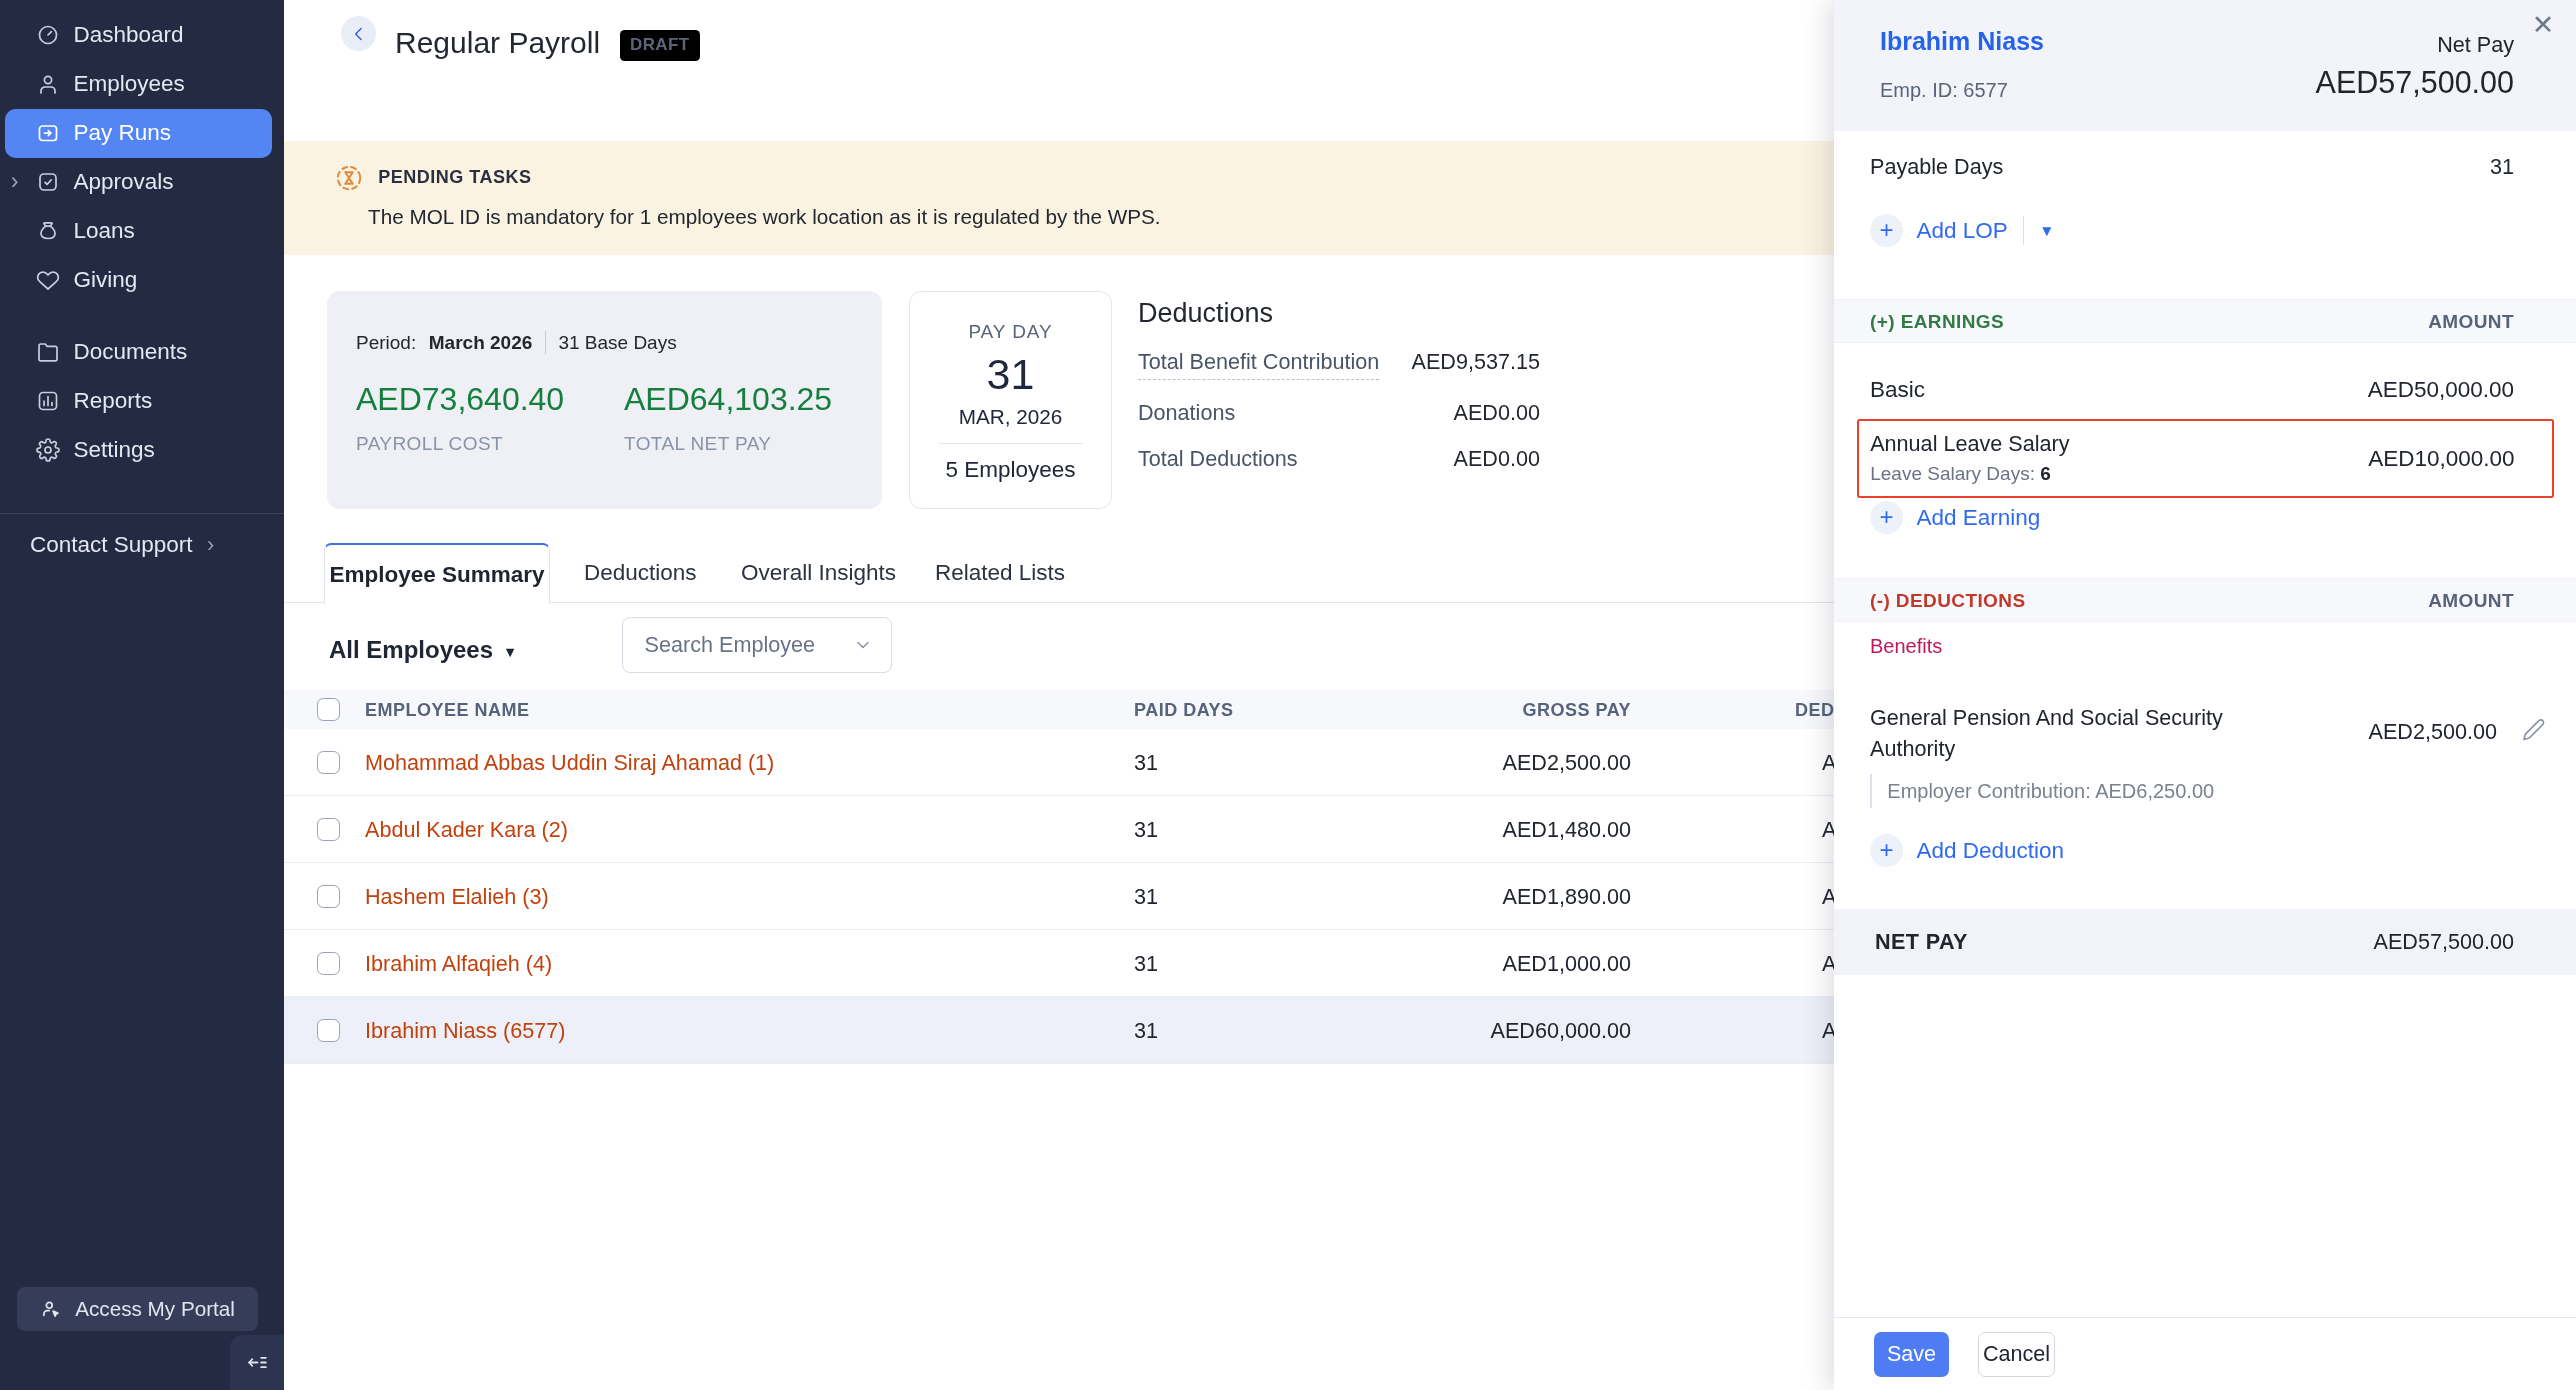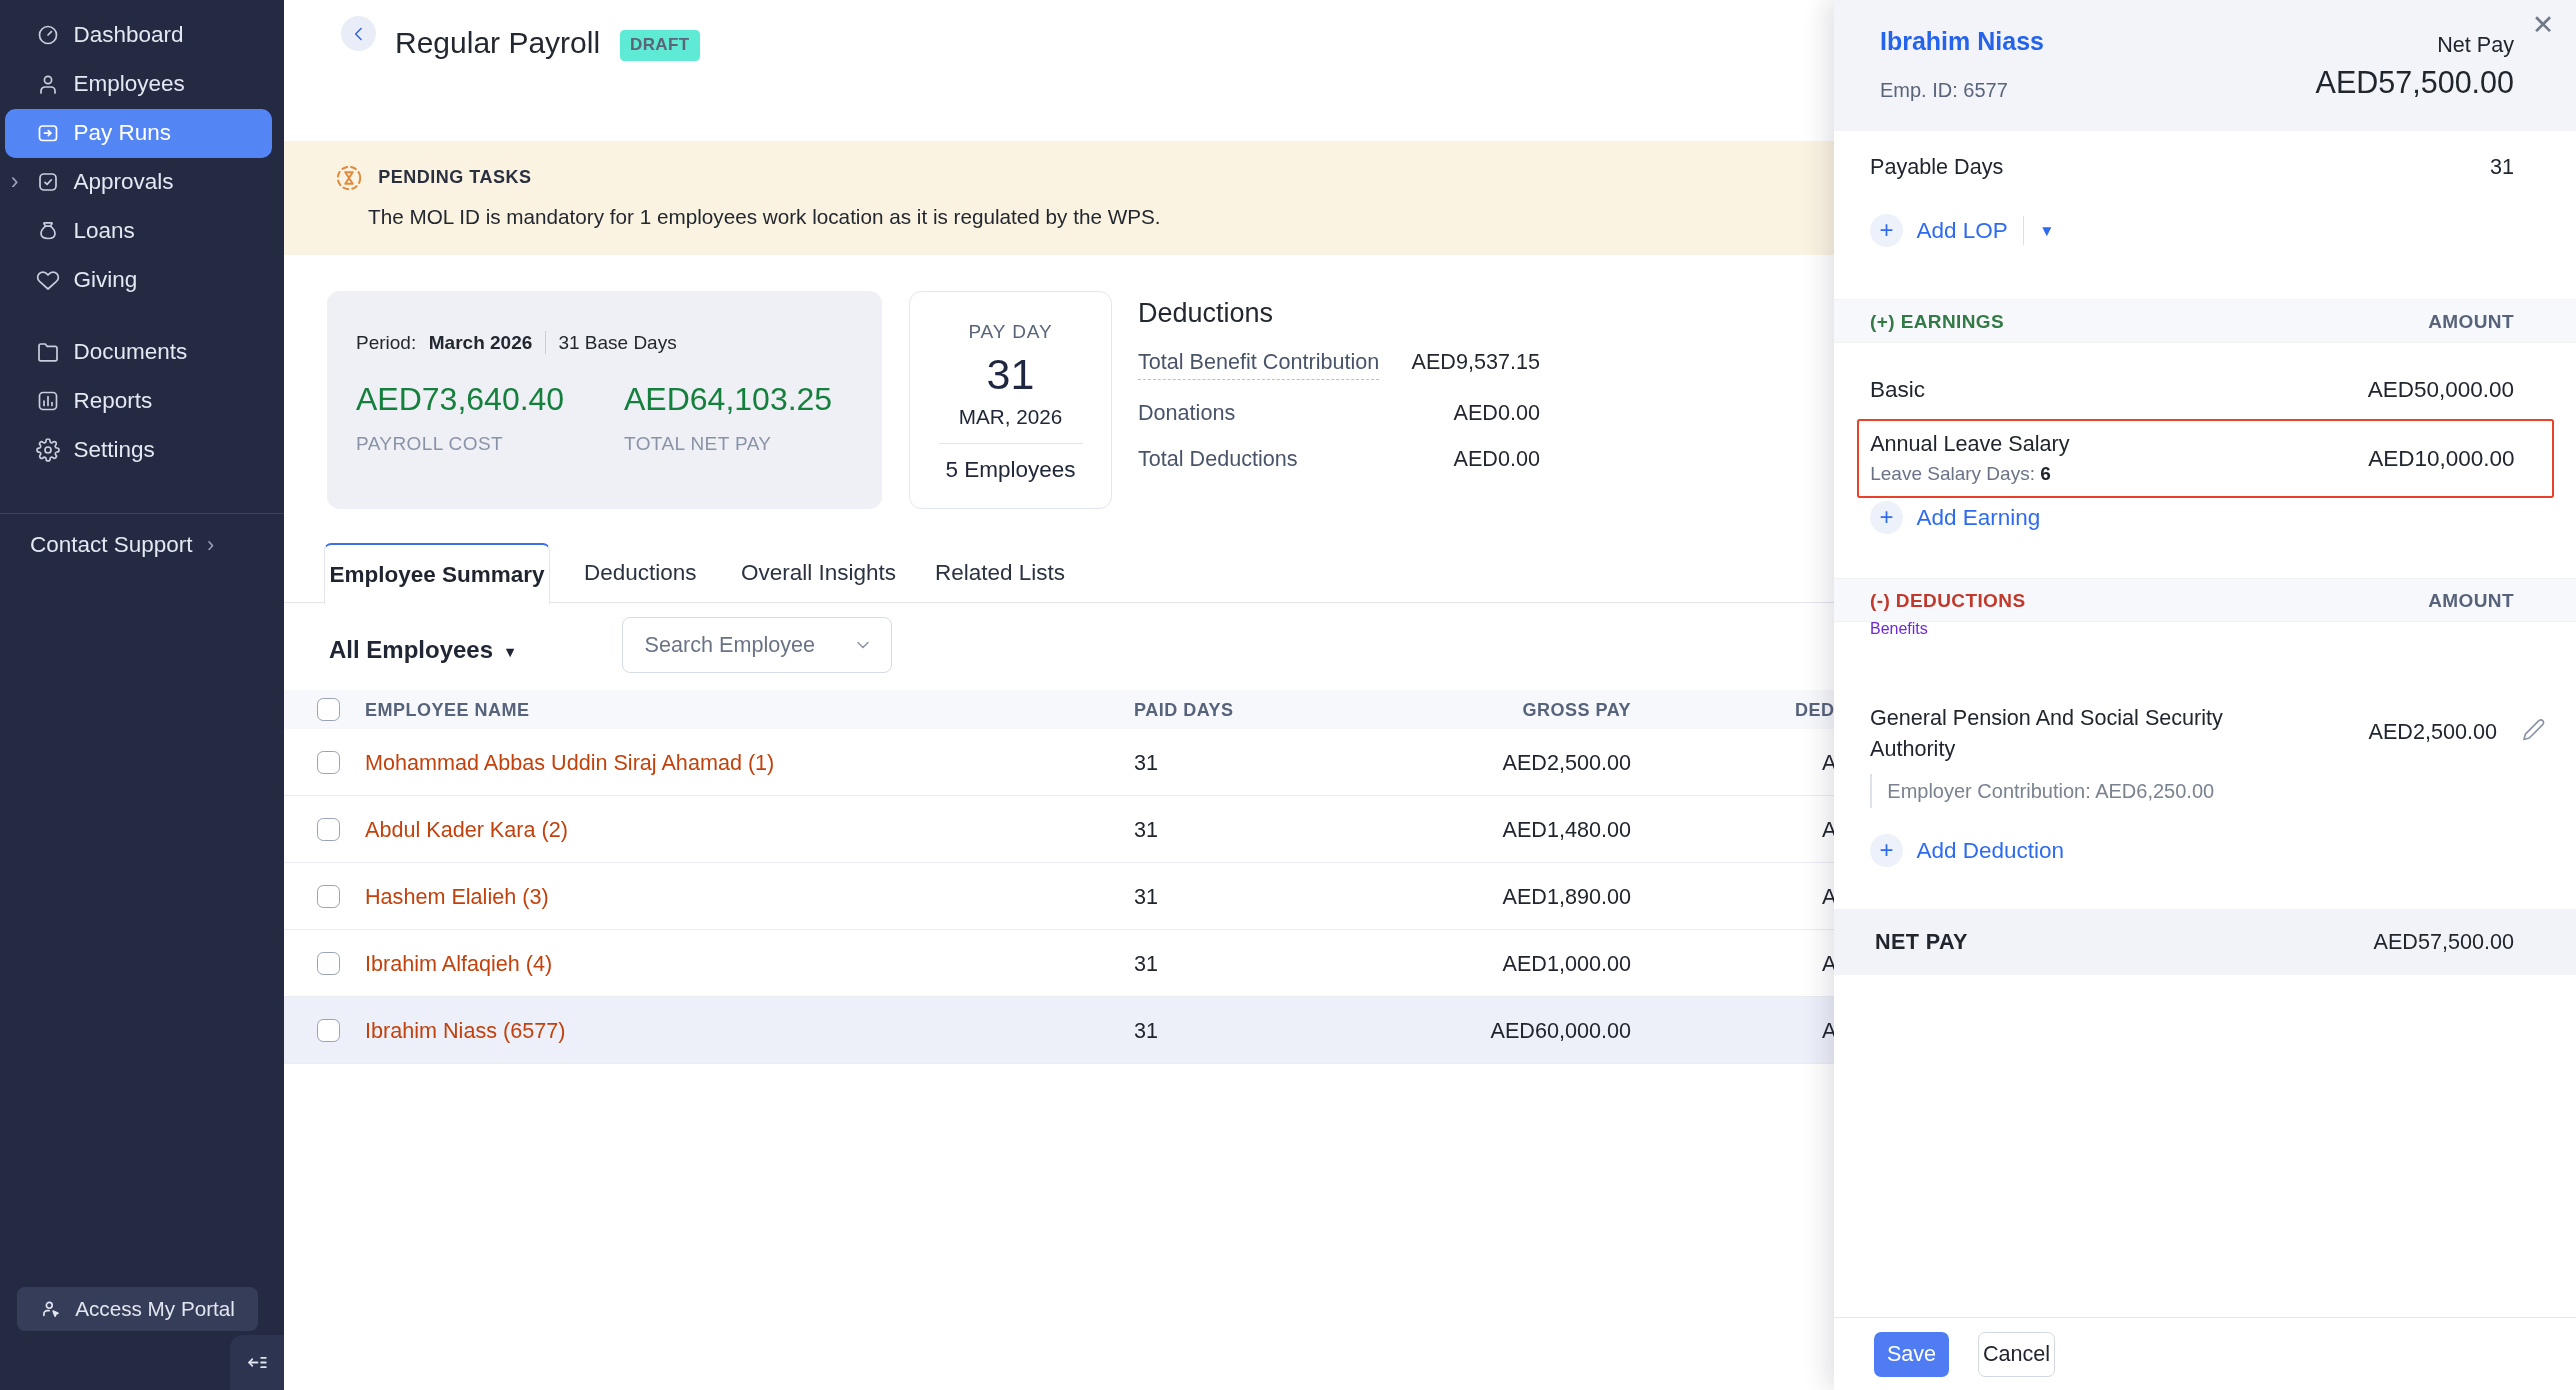--- a/index.html
+++ b/index.html
@@ -23,21 +23,21 @@
   .portal-btn { position: absolute; left: 17px; bottom: 59px; width: 241px; height: 44px; background: #363D58; border: none; border-radius: 8px; color: #E2E6F0; font-size: 20.7px; font-family: inherit; display: flex; align-items: center; justify-content: center; gap: 11.7px; cursor: pointer; }
   .portal-btn .ico { width: 23.4px; height: 23.4px; color: #E2E6F0; }
   .collapse-box { position: absolute; right: 0; bottom: 0; width: 54px; height: 55px; background: #2D3450; border-radius: 12.6px 0 0 0; display: flex; align-items: center; justify-content: center; cursor: pointer; color: #DFE3EE; }
   .collapse-box .ico { width: 25px; height: 25px; }
 
   
   #main { position: absolute; left: 284px; top: 0; width: 2292px; height: 1390px; background: #fff; }
   .back-btn { position: absolute; left: 57px; top: 16px; width: 35px; height: 35px; border-radius: 50%; background: #E8EDF8; border: none; display: flex; align-items: center; justify-content: center; cursor: pointer; color: #3060D8; }
   .back-btn .ico { width: 20px; height: 20px; }
   .page-title { position: absolute; left: 111px; top: 26px; font-size: 30px; font-weight: 500; color: #23272F; }
-  .badge { position: absolute; left: 336px; top: 30px; background: #5eead4; color: #5C6577; font-size: 17px; font-weight: 700; letter-spacing: 0.4px; padding: 5.4px 10px; border-radius: 4.5px; }
+  .badge { position: absolute; left: 336px; top: 30px; background: #000000; color: #5C6577; font-size: 17px; font-weight: 700; letter-spacing: 0.4px; padding: 5.4px 10px; border-radius: 4.5px; }
 
   .banner-info { position: absolute; left: 0; top: 93px; width: 1550px; height: 48px; background: #E7F2FD; display: flex; align-items: center; padding-left: 51px; gap: 16px; }
   .banner-info .ico { width: 26px; height: 26px; color: #2E7CD6; flex: none; }
   .banner-info .txt { font-size: 20.7px; color: #23272F; }
 
   .banner-warn { position: absolute; left: 0; top: 141px; width: 1550px; height: 114px; background: #FBF3E1; }
   .warn-head { position: absolute; left: 51px; top: 22.5px; display: flex; align-items: center; gap: 15.3px; }
   .warn-head .ico { width: 28px; height: 28px; color: #E08A3C; }
   .warn-title { font-size: 18px; font-weight: 700; letter-spacing: 0.5px; color: #2A3040; }
   .warn-body { position: absolute; left: 84px; top: 64px; font-size: 20.7px; color: #23272F; }
@@ -112,21 +112,21 @@
   .sec-bar .r { position: absolute; right: 62px; line-height: 44px; font-size: 19px; font-weight: 700; color: #57637B; letter-spacing: 0.4px; }
   .earn-bar { top: 299px; } .earn-bar .l { color: #337A46; }
   .ded-bar { top: 578px; } .ded-bar .l { color: #C2392C; }
   .p-basic { position: absolute; left: 36px; top: 377px; width: 644px; display: flex; justify-content: space-between; font-size: 22.5px; color: #20252E; }
   .leave-box { position: absolute; left: 22.5px; top: 419px; width: 697px; height: 79px; border: 2.7px solid #E8432A; border-radius: 2.7px; background: #fff; }
   .leave-title { position: absolute; left: 11.7px; top: 10px; font-size: 21.6px; color: #20252E; }
   .leave-sub { position: absolute; left: 11.7px; top: 42px; font-size: 19px; color: #6A7386; }
   .leave-sub b { color: #20252E; }
   .leave-amt { position: absolute; right: 37px; top: 25px; font-size: 22.5px; color: #20252E; }
   .p-addearn { position: absolute; left: 36px; top: 501px; }
-  .p-benefits { position: absolute; left: 36px; top: 620px; font-size: 16px; color: #6d28d9; }
+  .p-benefits { position: absolute; left: 36px; top: 635px; font-size: 20px; color: #be185d; }
   .p-gpssa { position: absolute; left: 36px; top: 702px; width: 404px; font-size: 21.6px; line-height: 31px; color: #20252E; }
   .gp-amt { position: absolute; right: 79px; top: 719px; font-size: 21.6px; color: #20252E; }
   .edit-ico { position: absolute; right: 30.5px; top: 718px; width: 23.4px; height: 23.4px; color: #8A93A6; cursor: pointer; }
   .p-note { position: absolute; left: 36px; top: 774px; border-left: 2.7px solid #DDE1E9; padding-left: 15.3px; font-size: 20px; color: #79828F; line-height: 34px; }
   .p-addded { position: absolute; left: 36px; top: 834px; }
   .p-netrow { position: absolute; left: 0; top: 909px; width: 742px; height: 66px; background: #F2F3F8; }
   .p-netrow .l { position: absolute; left: 41px; line-height: 66px; font-size: 21.6px; font-weight: 700; color: #20252E; letter-spacing: 0.4px; }
   .p-netrow .r { position: absolute; right: 62px; line-height: 66px; font-size: 21.6px; font-weight: 500; color: #20252E; }
   .p-footer { position: absolute; left: 0; bottom: 0; width: 742px; height: 73px; border-top: 0.9px solid #E4E7EE; background: #fff; }
   .btn-save { position: absolute; left: 40px; top: 13.5px; width: 75px; height: 45px; background: #4F7CF2; color: #fff; border: none; border-radius: 7.2px; font-size: 21.6px; font-family: inherit; cursor: pointer; }

